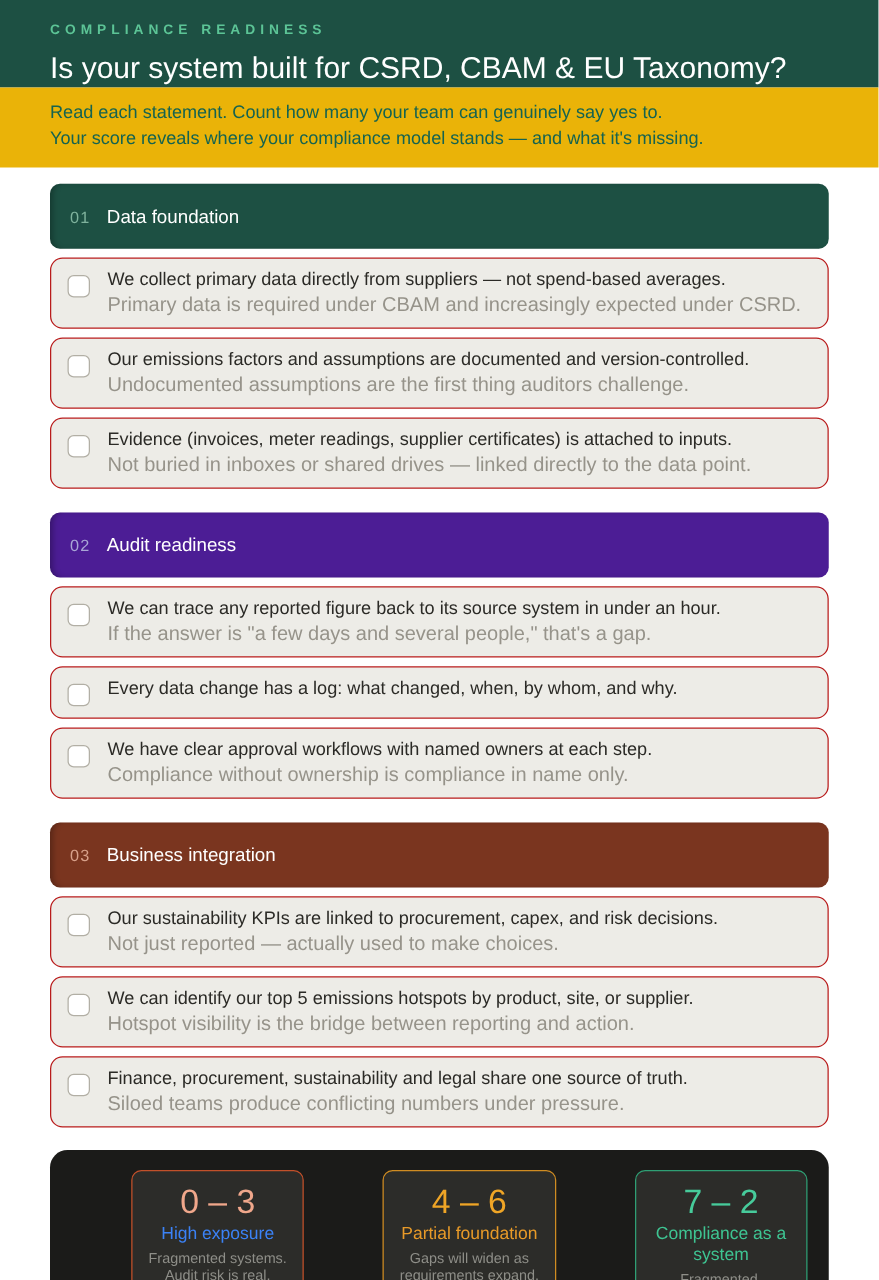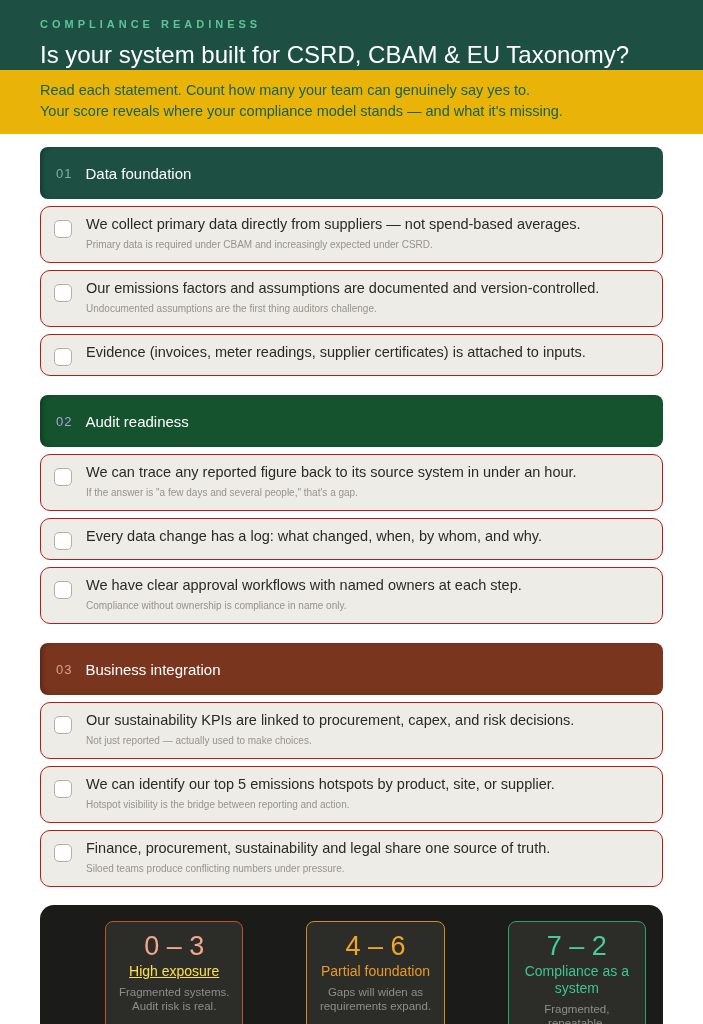--- a/index.html
+++ b/index.html
@@ -80,21 +80,21 @@
     border: 1.5px solid #b2afa5;
     border-radius: 5px;
     margin: 5px 14px 0 0;
   }
   .statement {
     font-size: 14.5px;
     line-height: 19px;
     color: #2b2a26;
   }
   .note {
-    font-size: 10px;
+    font-size: 16px;
     line-height: 16px;
     color: #96938a;
     margin-top: 3px;
   }
   
   .score-panel {
     margin: 18px 40px 0 40px;
     background: #1b1b19;
     border-radius: 14px;
     padding: 16px 17px;
@@ -170,26 +170,27 @@
         <span class="checkbox"></span>
         <div>
           <div class="statement">Our emissions factors and assumptions are documented and version-controlled.</div>
           <div class="note">Undocumented assumptions are the first thing auditors challenge.</div>
         </div>
       </div>
       <div class="item">
         <span class="checkbox"></span>
         <div>
           <div class="statement">Evidence (invoices, meter readings, supplier certificates) is attached to inputs.</div>
+          <div class="note">Not buried in inboxes or shared drives — linked directly to the data point.</div>
         </div>
       </div>
     </section>
 
     <section>
-      <div class="section-bar" style="background-color: #14532d;">
+      <div class="section-bar" style="background-color: #4c1d95;">
         <span class="sec-num" style="color: rgb(169, 166, 214);">02</span>
         <span class="sec-title">Audit readiness</span>
       </div>
       <div class="item">
         <span class="checkbox"></span>
         <div>
           <div class="statement">We can trace any reported figure back to its source system in under an hour.</div>
           <div class="note">If the answer is "a few days and several people," that's a gap.</div>
         </div>
       </div>
@@ -233,21 +234,21 @@
           <div class="statement">Finance, procurement, sustainability and legal share one source of truth.</div>
           <div class="note">Siloed teams produce conflicting numbers under pressure.</div>
         </div>
       </div>
     </section>
   </main>
 
   <div class="score-panel">
     <div class="band" style="border-color: rgb(194, 80, 42);">
       <div class="band-range" style="color: rgb(240, 167, 139);">0 – 3</div>
-      <div class="band-label" style="color: #fde047; text-decoration: underline;">High exposure</div>
+      <div class="band-label" style="color: #3b82f6;">High exposure</div>
       <div class="band-desc">
         <span>Fragmented systems.</span><br>
         <span>Audit risk is real.</span>
       </div>
     </div>
     <div class="band" style="border-color: rgb(207, 140, 34);">
       <div class="band-range" style="color: rgb(239, 165, 38);">4 – 6</div>
       <div class="band-label" style="color: rgb(232, 154, 40);">Partial foundation</div>
       <div class="band-desc">
         <span>Gaps will widen as</span><br>

